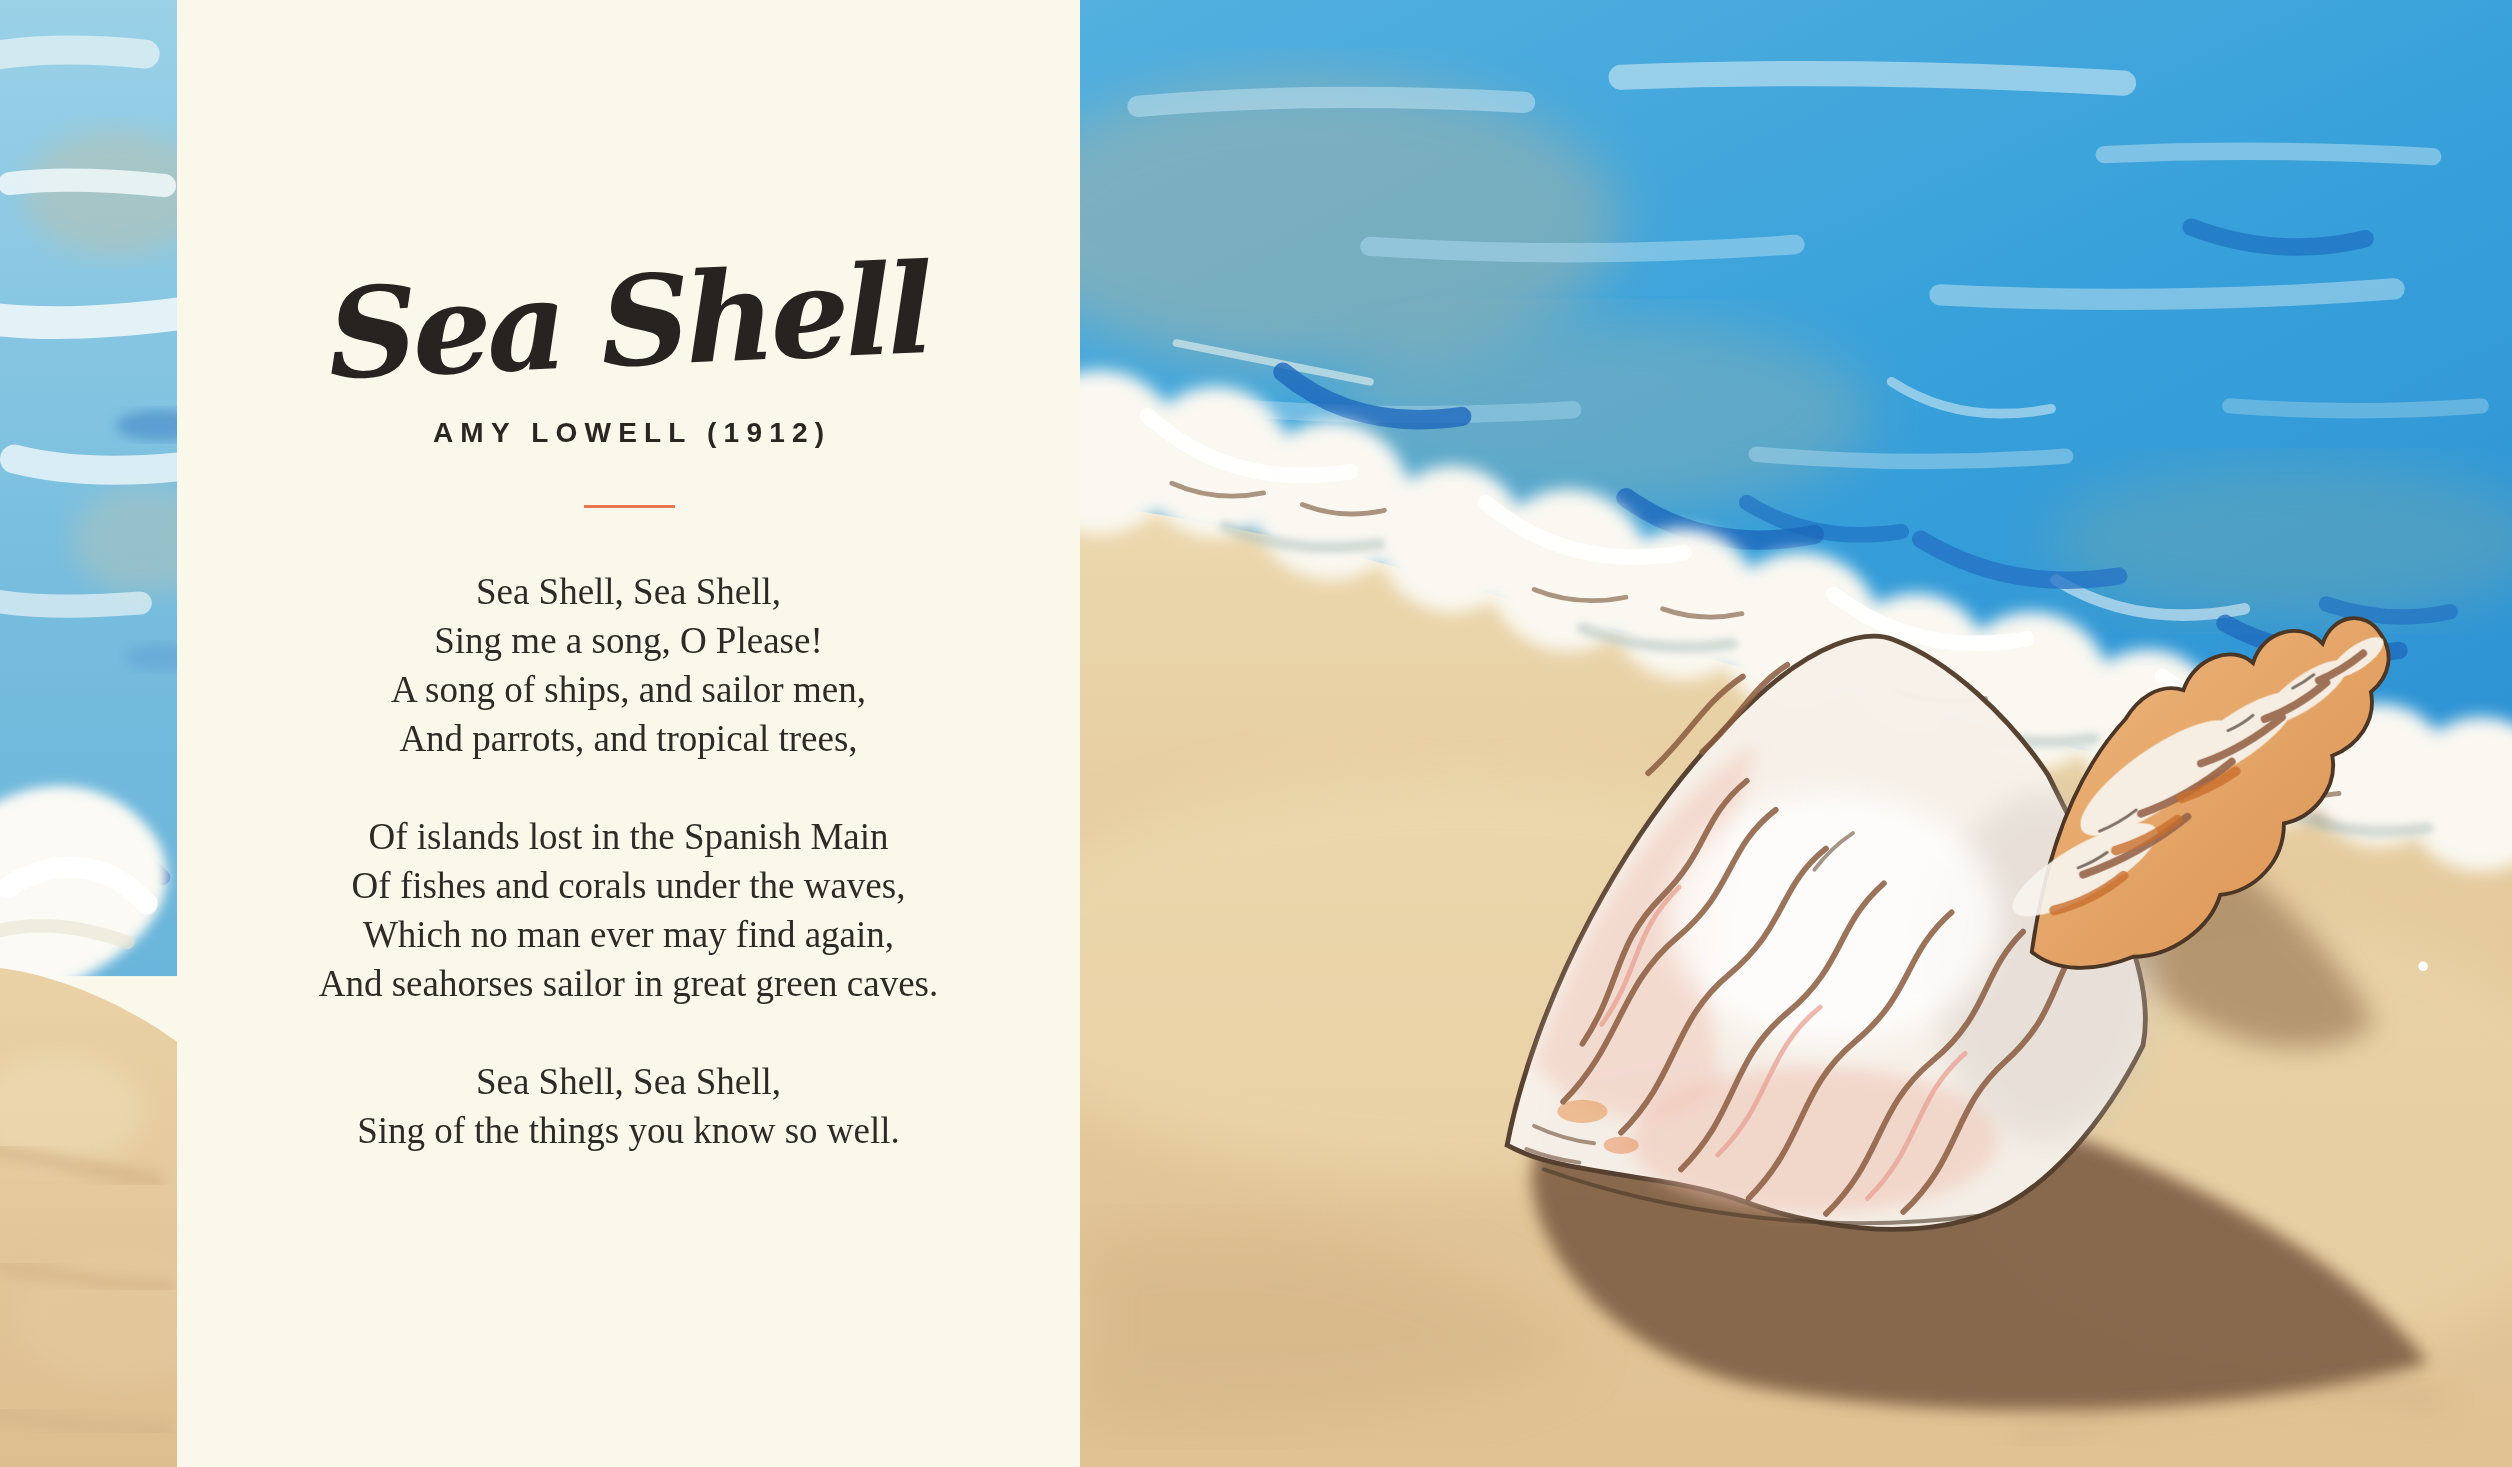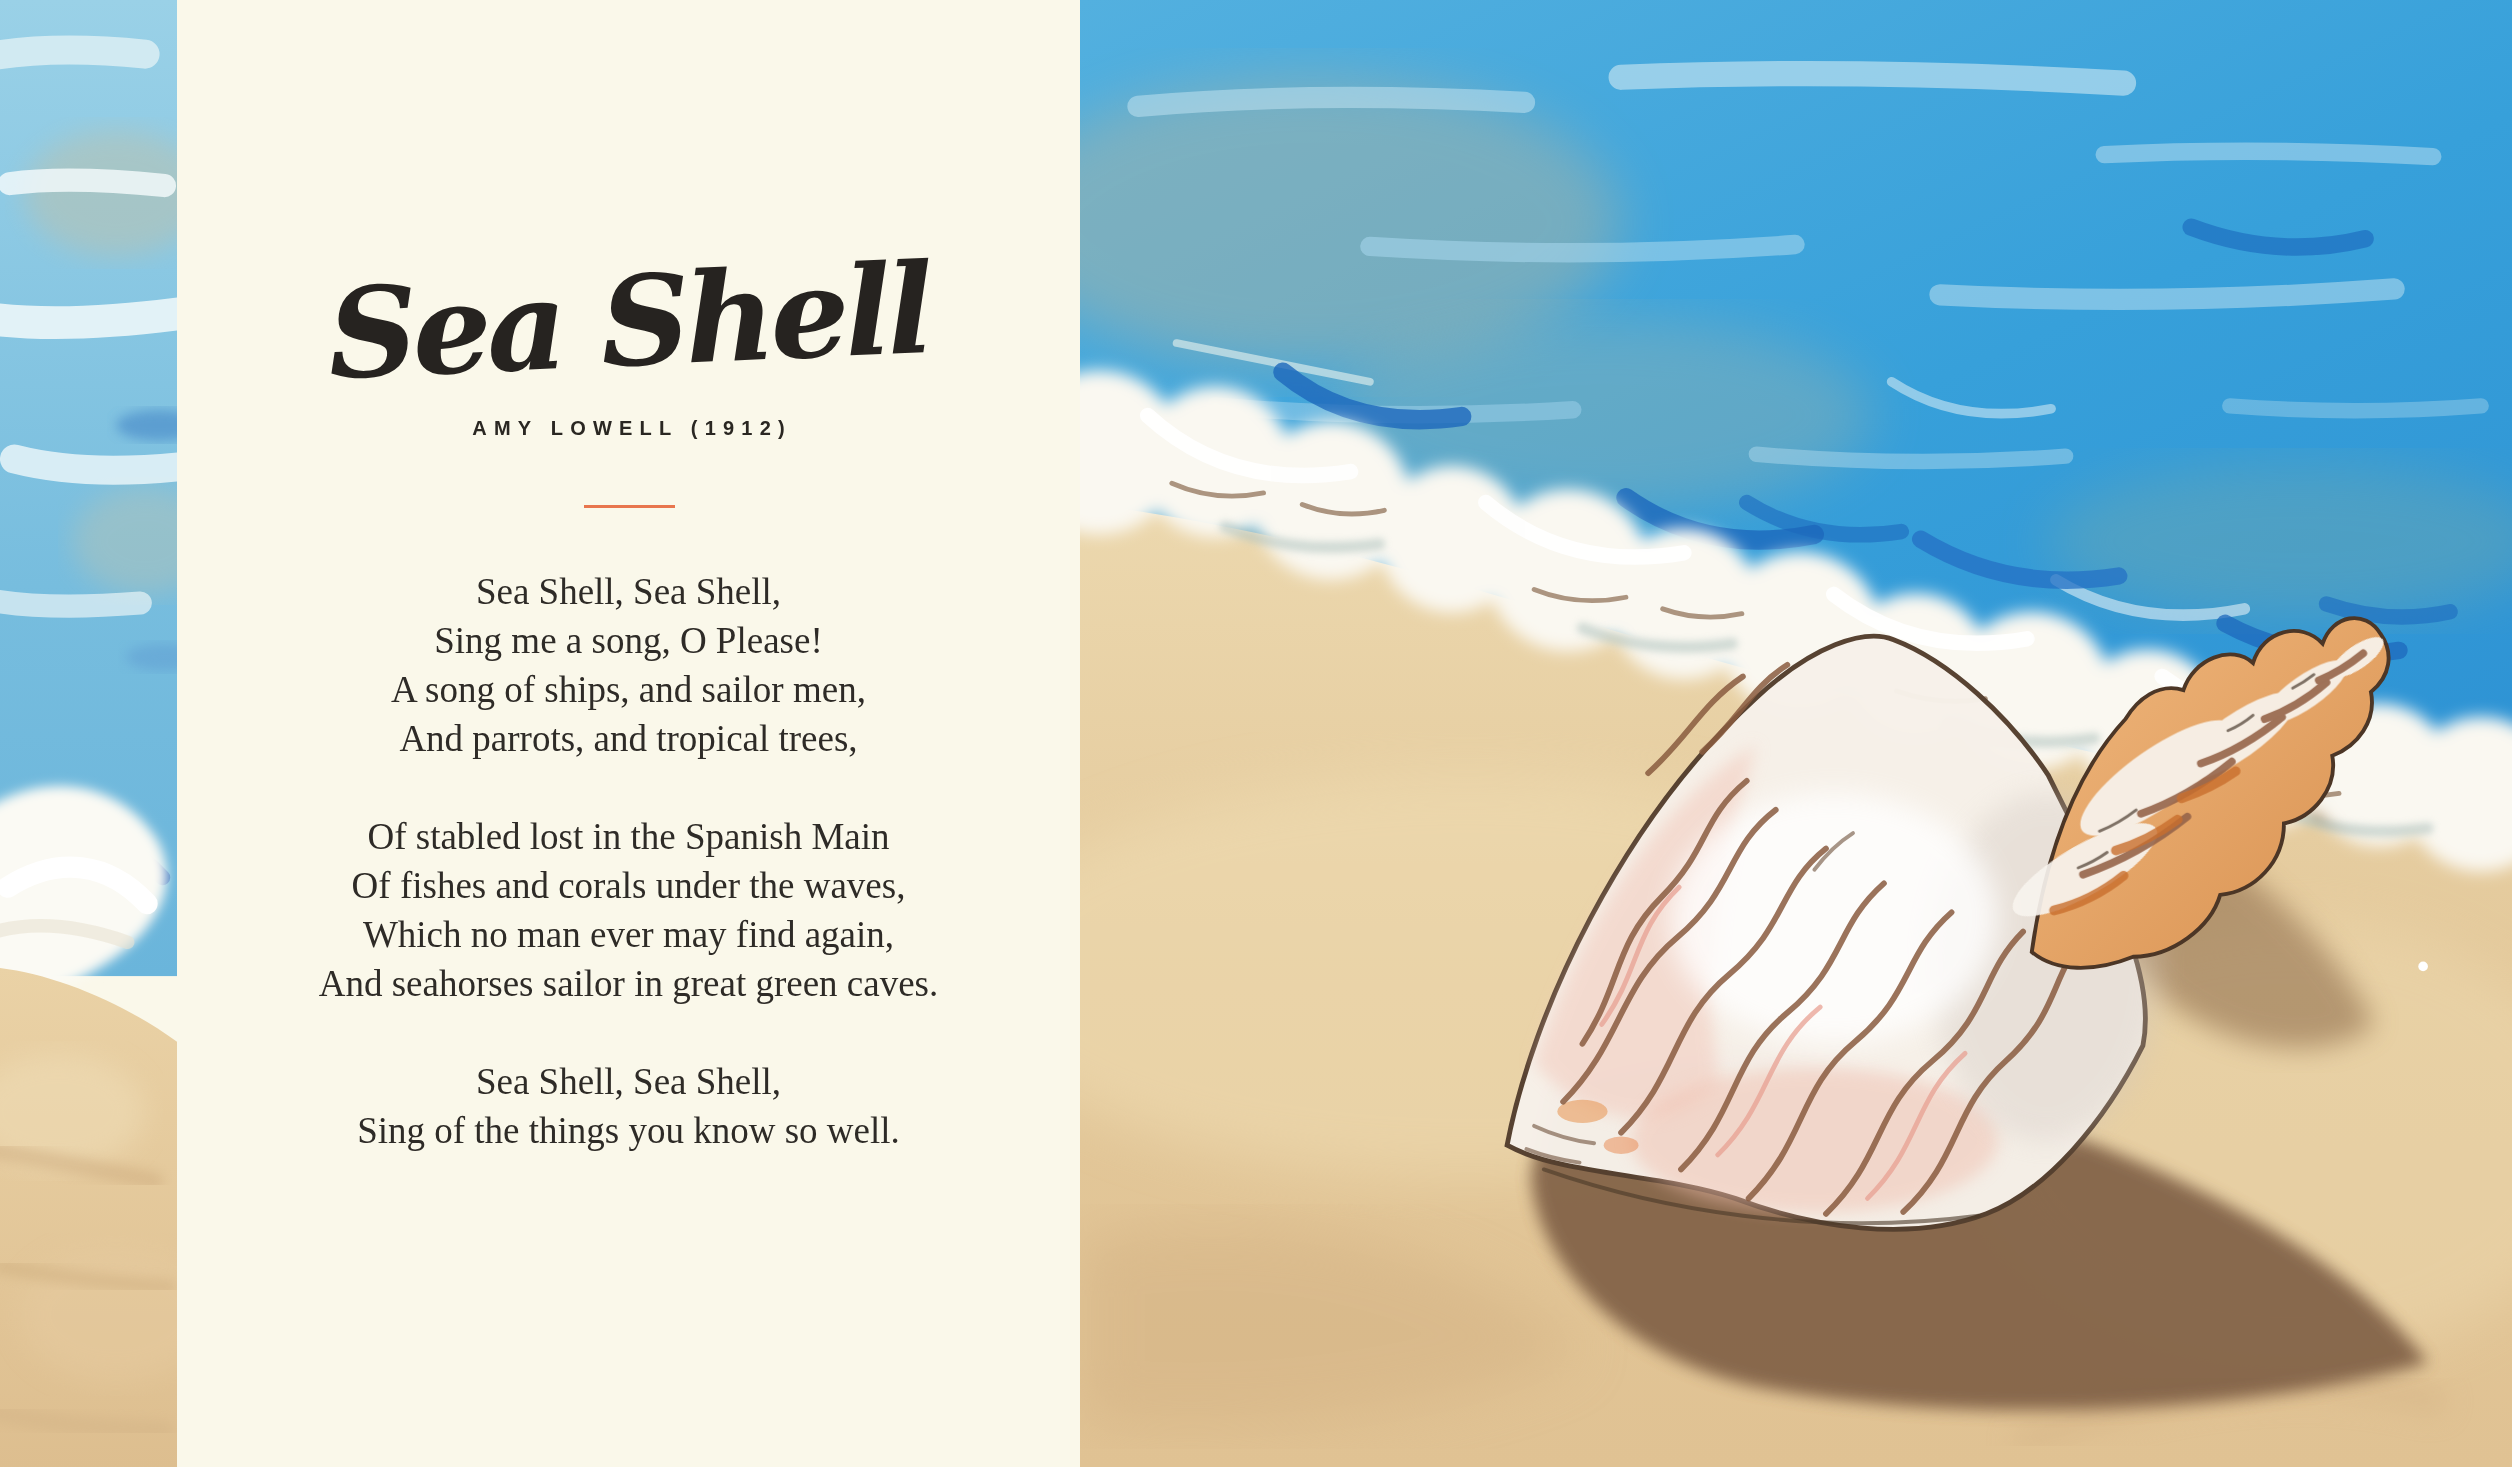--- a/index.html
+++ b/index.html
@@ -18,21 +18,21 @@
     position:absolute;top:249px;left:0;width:100%;margin:0;
     text-align:center;
     font-family:"DejaVu Serif",serif;font-style:italic;font-weight:700;
     font-size:124px;line-height:145px;letter-spacing:-4.8px;color:#262320;
     transform:rotate(-2.5deg);
   }
   .poem-author{
     position:absolute;top:417px;left:0;width:100%;
     text-align:center;
     font-family:"Liberation Sans",sans-serif;font-weight:700;
-    font-size:20px;letter-spacing:7.2px;color:#2A2722;
+    font-size:28px;letter-spacing:7.2px;color:#2A2722;
     text-indent:7.2px; 
   }
   .divider{
     position:absolute;top:505px;left:50%;margin-left:-45px;
     width:91px;height:2.9px;background:#E8764E;
   }
   .poem{
     position:absolute;top:567px;left:0;width:100%;
     text-align:center;color:#2E2B27;
   }
@@ -95,21 +95,21 @@
     <div class="poem-author">AMY LOWELL (1912)</div>
     <div class="divider"></div>
     <div class="poem">
       <div class="stanza">
         <p>Sea Shell, Sea Shell,</p>
         <p>Sing me a song, O Please!</p>
         <p>A song of ships, and sailor men,</p>
         <p>And parrots, and tropical trees,</p>
       </div>
       <div class="stanza">
-        <p>Of stabled lost in the Spanish Main</p>
+        <p>Of islands lost in the Spanish Main</p>
         <p>Of fishes and corals under the waves,</p>
         <p>Which no man ever may find again,</p>
         <p>And seahorses sailor in great green caves.</p>
       </div>
       <div class="stanza">
         <p>Sea Shell, Sea Shell,</p>
         <p>Sing of the things you know so well.</p>
       </div>
     </div>
   </div>

